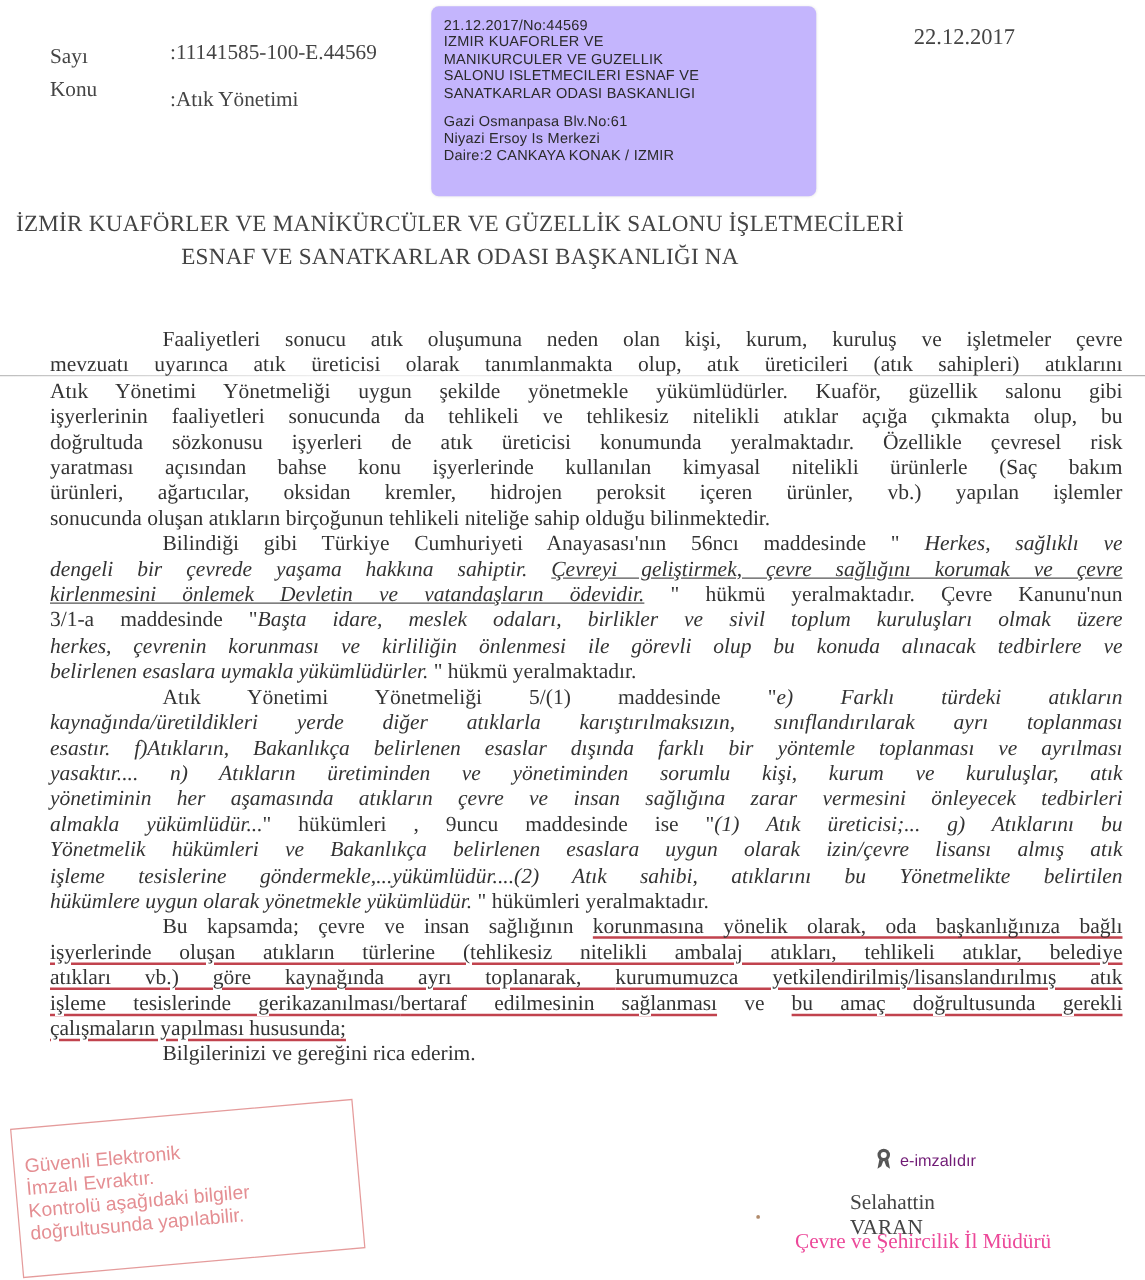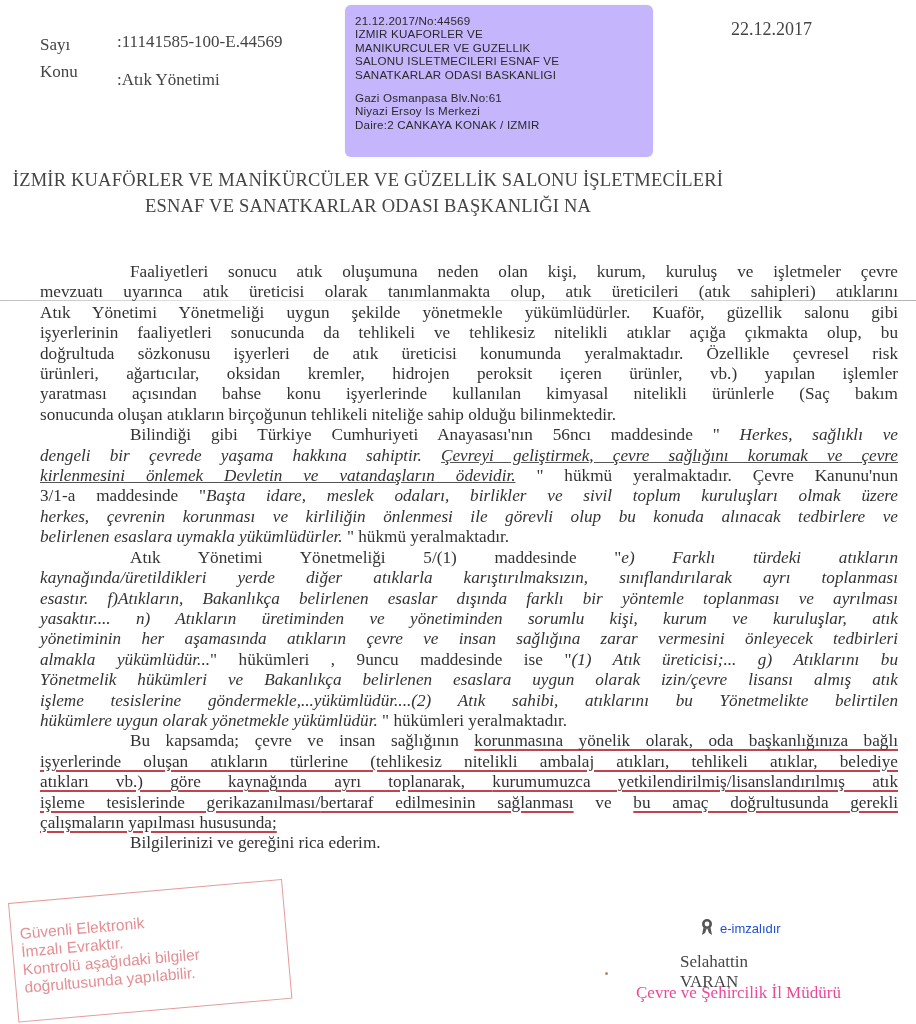--- a/index.html
+++ b/index.html
@@ -3,21 +3,21 @@
 <meta charset="utf-8">
 <style>
   html, body { margin: 0; padding: 0; background: #ffffff; }
   body {
     width: 916px; height: 1024px; position: relative; overflow: hidden;
     font-family: "Liberation Serif", "DejaVu Serif", serif;
     color: #3a3a3a;
   }
   .abs { position: absolute; }
   .meta-label { font-size: 17px; color: #444; }
-  .meta-value { font-size: 17px; color: #444; }
+  .meta-value { font-size: 17px; color: #444; margin-left: 19px; }
   .stamp {
     left: 345px; top: 5px; width: 308px; height: 152px;
     background: #c4b5fd; border-radius: 6px;
     box-shadow: 0 0 2px rgba(0,0,0,0.08);
     font-family: "Liberation Sans", "DejaVu Sans", sans-serif;
     font-size: 11.6px; line-height: 13.4px; color: #2a2a2a;
     padding: 9px 10px; box-sizing: border-box; letter-spacing: 0.2px;
   }
   .stamp .gap { height: 10px; }
   .date { left: 731px; top: 19px; font-size: 18px; color: #444; }
@@ -39,21 +39,21 @@
   .red-stamp {
     left: 8px; top: 903px; width: 275px; height: 120px;
     border: 1.5px solid #e08a8a; transform: rotate(-5deg);
     transform-origin: left top;
     font-family: "Liberation Sans", "DejaVu Sans", sans-serif;
     color: #e07b80; font-size: 15.5px; line-height: 18px;
     padding: 22px 8px 0 8px; box-sizing: border-box; opacity: 0.85;
   }
   .esign {
     left: 700px; top: 918px; font-family: "Liberation Sans", "DejaVu Sans", sans-serif;
-    font-size: 13px; color: #1d4ed8; display: flex; align-items: center; gap: 6px;
+    font-size: 13px; color: #701a75; display: flex; align-items: center; gap: 6px;
   }
   .sig-name { left: 0; width: 789px; top: 952px; padding-left: 680px; box-sizing: border-box; font-size: 17px; color: #444; }
   .sig-title { left: 636px; top: 983px; font-size: 17px; color: #ec4899; }
   .scan-line { left: 0; top: 300px; width: 916px; height: 1px; background: linear-gradient(90deg, rgba(0,0,0,0.25), rgba(0,0,0,0.05) 30%, rgba(0,0,0,0.12) 70%, rgba(0,0,0,0.3)); }
   .dot { width: 3px; height: 3px; border-radius: 50%; background: #b08a6a; }
 </style>
 </head>
 <body>
 
 <div class="abs scan-line"></div>
@@ -80,22 +80,22 @@
 <div class="abs heading" style="top:170px;">İZMİR KUAFÖRLER VE MANİKÜRCÜLER VE GÜZELLİK SALONU İŞLETMECİLERİ</div>
 <div class="abs heading" style="top:196px;">ESNAF VE SANATKARLAR ODASI BAŞKANLIĞI NA</div>
 
 <div class="abs body-text">
 
   <span class="line indent">Faaliyetleri sonucu atık oluşumuna neden olan kişi, kurum, kuruluş ve işletmeler çevre</span>
   <span class="line">mevzuatı uyarınca atık üreticisi olarak tanımlanmakta olup, atık üreticileri (atık sahipleri) atıklarını</span>
   <span class="line">Atık Yönetimi Yönetmeliği uygun şekilde yönetmekle yükümlüdürler. Kuaför, güzellik salonu gibi</span>
   <span class="line">işyerlerinin faaliyetleri sonucunda da tehlikeli ve tehlikesiz nitelikli atıklar açığa çıkmakta olup, bu</span>
   <span class="line">doğrultuda sözkonusu işyerleri de atık üreticisi konumunda yeralmaktadır. Özellikle çevresel risk</span>
+  <span class="line">yaratması açısından bahse konu işyerlerinde kullanılan kimyasal nitelikli ürünlerle (Saç bakım</span>
   <span class="line">ürünleri, ağartıcılar, oksidan kremler, hidrojen peroksit içeren ürünler, vb.) yapılan işlemler</span>
-  <span class="line">yaratması açısından bahse konu işyerlerinde kullanılan kimyasal nitelikli ürünlerle (Saç bakım</span>
   <span class="line last">sonucunda oluşan atıkların birçoğunun tehlikeli niteliğe sahip olduğu bilinmektedir.</span>
 
   <span class="line indent"><span>Bilindiği gibi Türkiye Cumhuriyeti Anayasası'nın 56ncı maddesinde " </span><i>Herkes, sağlıklı ve</i></span>
   <span class="line"><i>dengeli bir çevrede yaşama hakkına sahiptir. </i><i class="ul-gray">Çevreyi geliştirmek, çevre sağlığını korumak ve çevre</i></span>
   <span class="line"><i class="ul-gray">kirlenmesini önlemek Devletin ve vatandaşların ödevidir.</i><span> " hükmü yeralmaktadır. Çevre Kanunu'nun</span></span>
   <span class="line"><span>3/1-a maddesinde "</span><i>Başta idare, meslek odaları, birlikler ve sivil toplum kuruluşları olmak üzere</i></span>
   <span class="line"><i>herkes, çevrenin korunması ve kirliliğin önlenmesi ile görevli olup bu konuda alınacak tedbirlere ve</i></span>
   <span class="line last"><i>belirlenen esaslara uymakla yükümlüdürler.</i><span> " hükmü yeralmaktadır.</span></span>
 
   <span class="line indent"><span>Atık Yönetimi Yönetmeliği 5/(1) maddesinde "</span><i>e) Farklı türdeki atıkların</i></span>

